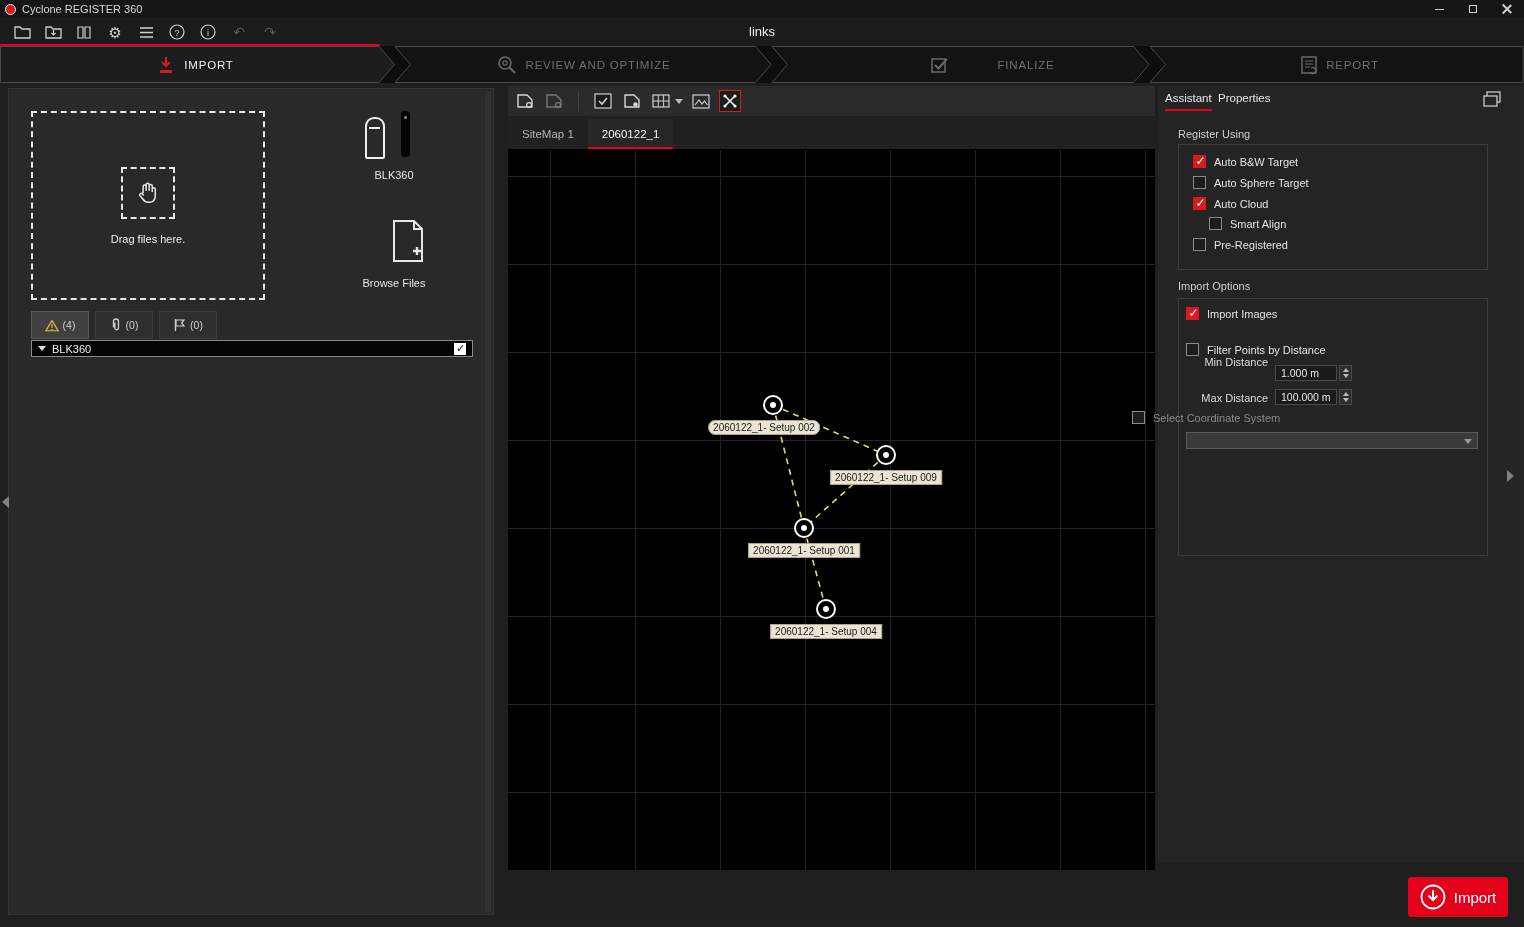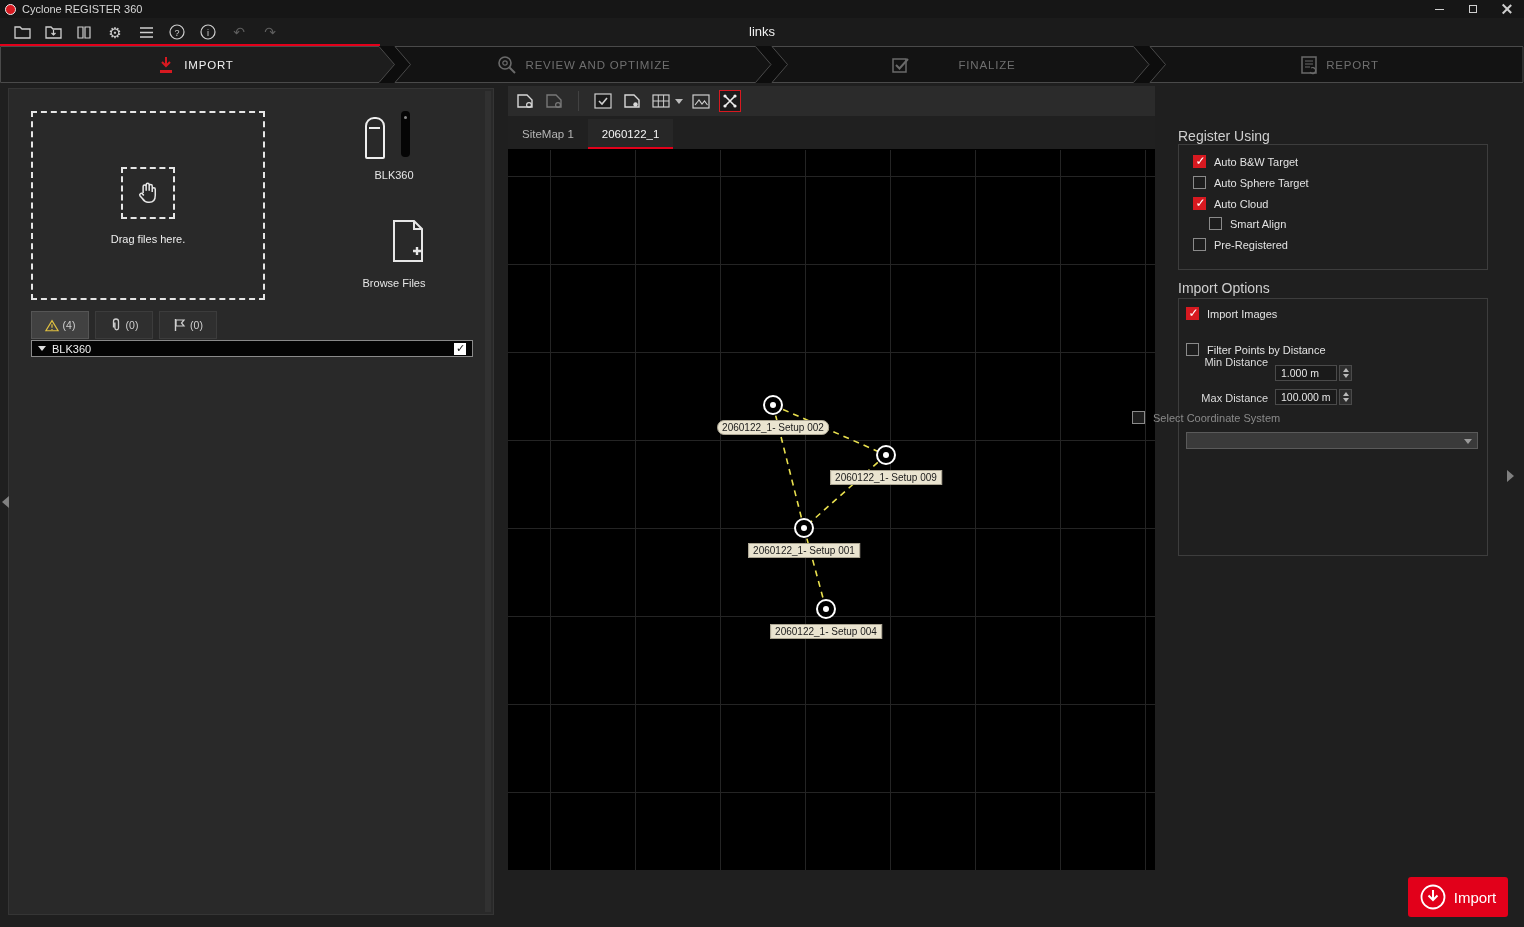--- a/index.html
+++ b/index.html
@@ -84,21 +84,21 @@
     background-size:85px 88px;background-position:42px 26px;}
   .setup-node{position:absolute;width:16px;height:16px;border:2px solid #fff;border-radius:50%;background:#000;z-index:3;}
   .setup-node::after{content:"";position:absolute;left:5px;top:5px;width:6px;height:6px;background:#fff;border-radius:50%;}
   .setup-label{position:absolute;transform:translateX(-50%);background:#eae4d0;color:#1b1b1b;font-size:10px;padding:1px 4px;white-space:nowrap;border:1px solid #aaa492;z-index:4;}
 
   
   .right-bg{left:1158px;top:86px;width:366px;height:776px;background:#242424;}
   .rp-tab{position:absolute;top:6px;font-size:11.5px;color:#e6e6e6;padding-bottom:5px;}
   .rp-tab.active{border-bottom:2px solid #e2001a;}
   .expander-icon{position:absolute;right:22px;top:4px;width:20px;height:18px;}
-  .section-title{position:absolute;font-size:14px;color:#cfcfcf;}
+  .section-title{position:absolute;font-size:11px;color:#cfcfcf;}
   .group-box{position:absolute;border:1px solid #3d3d3d;box-sizing:border-box;}
   .opt-row{position:absolute;display:flex;align-items:center;gap:8px;font-size:11px;color:#e2e2e2;}
   .rcbx{position:relative;width:13px;height:13px;box-sizing:border-box;border:1px solid #8a8a8a;background:#1d1d1d;flex:0 0 auto;}
   .rcbx.checked{background:#d71920;border-color:#d71920;}
   .rcbx.checked::after{content:"✓";position:absolute;left:1.5px;top:-2px;font-size:12px;color:#fff;}
   .dist-label{position:absolute;font-size:11px;color:#dcdcdc;text-align:right;width:72px;}
   .dist-value{position:absolute;width:62px;height:16px;background:#1a1a1a;border:1px solid #4a4a4a;box-sizing:border-box;font-size:10.5px;color:#e6e6e6;display:flex;align-items:center;padding-left:5px;}
   .spinner{position:absolute;width:13px;height:16px;border:1px solid #4a4a4a;box-sizing:border-box;background:#2e2e2e;display:flex;flex-direction:column;align-items:center;justify-content:center;gap:2px;}
   .sp-up{width:0;height:0;border-left:3px solid transparent;border-right:3px solid transparent;border-bottom:4px solid #bbb;}
   .sp-down{width:0;height:0;border-left:3px solid transparent;border-right:3px solid transparent;border-top:4px solid #bbb;}
@@ -194,21 +194,21 @@
       <span class="wf-label-active">IMPORT</span>
     </div>
     <div class="wf-tab" style="left:400px;width:366px;">
       <svg width="22" height="22" viewBox="0 0 22 22">
           <circle cx="9" cy="9" r="6" fill="none" stroke="#6a6a6a" stroke-width="1.6"></circle>
           <circle cx="9" cy="9" r="2.2" fill="none" stroke="#6a6a6a" stroke-width="1.2"></circle>
           <path d="M13.5 13.5 L19 19" stroke="#6a6a6a" stroke-width="2"></path>
         </svg>
       <span class="wf-label">REVIEW AND OPTIMIZE</span>
     </div>
-    <div class="wf-tab" style="left:770px;width:366px;gap:48px;">
+    <div class="wf-tab" style="left:809px;width:366px;gap:48px;">
       <svg width="20" height="20" viewBox="0 0 20 20">
           <rect x="2" y="4" width="13" height="13" fill="none" stroke="#6a6a6a" stroke-width="1.5"></rect>
           <path d="M5 10 l3.5 3.5 L17 4" fill="none" stroke="#6a6a6a" stroke-width="2"></path>
         </svg>
       <span class="wf-label">FINALIZE</span>
     </div>
     <div class="wf-tab" style="left:1155px;width:369px;">
       <svg width="18" height="20" viewBox="0 0 18 20">
           <rect x="2" y="2" width="14" height="16" fill="none" stroke="#6a6a6a" stroke-width="1.5"></rect>
           <path d="M5 6 h8 M5 9 h8 M5 12 h5" stroke="#6a6a6a" stroke-width="1.2"></path>
@@ -338,29 +338,39 @@
   </div>
 
   <div class="abs canvas">
       <svg width="647" height="720" style="position: absolute; left: 0px; top: 0px; z-index: 2;">
         <line x1="265" y1="255" x2="378" y2="305" stroke="#e8df4e" stroke-width="1.6" stroke-dasharray="6 5"></line>
         <line x1="265" y1="255" x2="296" y2="378" stroke="#e8df4e" stroke-width="1.6" stroke-dasharray="6 5"></line>
         <line x1="378" y1="305" x2="296" y2="378" stroke="#e8df4e" stroke-width="1.6" stroke-dasharray="6 5"></line>
         <line x1="296" y1="378" x2="318" y2="459" stroke="#e8df4e" stroke-width="1.6" stroke-dasharray="6 5"></line>
       </svg>
       <div class="setup-node" style="left: 255px; top: 245px;"></div>
-      <div class="setup-label" style="left: 265px; top: 270px; border-radius: 7px;">2060122_1- Setup 002</div>
+      <div class="setup-label" style="left: 256px; top: 270px; border-radius: 7px;">2060122_1- Setup 002</div>
       <div class="setup-node" style="left: 368px; top: 295px;"></div>
       <div class="setup-label" style="left: 378px; top: 320px;">2060122_1- Setup 009</div>
       <div class="setup-node" style="left: 286px; top: 368px;"></div>
       <div class="setup-label" style="left: 296px; top: 393px;">2060122_1- Setup 001</div>
       <div class="setup-node" style="left: 308px; top: 449px;"></div>
       <div class="setup-label" style="left: 318px; top: 474px;">2060122_1- Setup 004</div>
     </div>
 
+  <div class="abs right-bg">
+    <div class="rp-tab active" style="left:7px;"><span>Assistant</span></div>
+    <div class="rp-tab" style="left:60px;"><span>Properties</span></div>
+    <div class="expander-icon">
+      <svg width="20" height="18" viewBox="0 0 20 18">
+          <rect x="5" y="2" width="13" height="10" fill="none" stroke="#c8c8c8" stroke-width="1.3"></rect>
+          <rect x="2" y="6" width="13" height="10" fill="#242424" stroke="#c8c8c8" stroke-width="1.3"></rect>
+        </svg>
+    </div>
+  </div>
 
   <div class="abs section-title" style="left:1178px;top:128px;">Register Using</div>
   <div class="abs group-box" style="left:1178px;top:144px;width:310px;height:126px;"></div>
 
   <div class="abs opt-row" style="left:1193px;top:155px;">
     <span class="rcbx checked"></span>
     <span>Auto B&amp;W Target</span>
   </div>
   <div class="abs opt-row" style="left:1193px;top:176px;justify-content:flex-end;">
     <span class="rcbx"></span>

